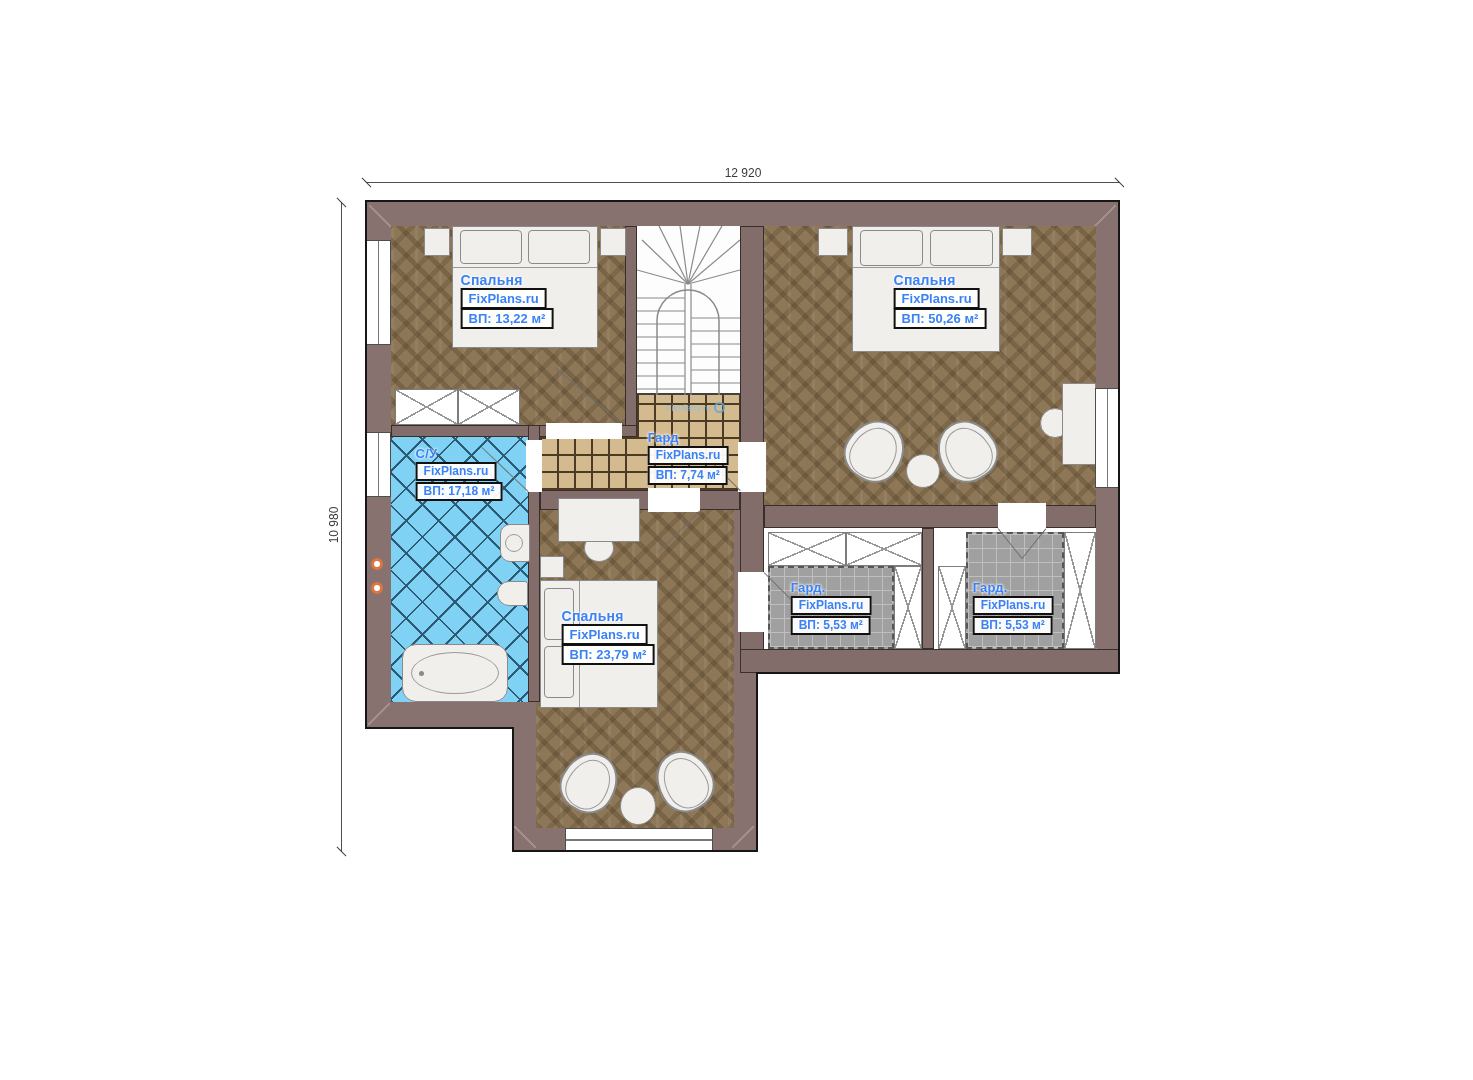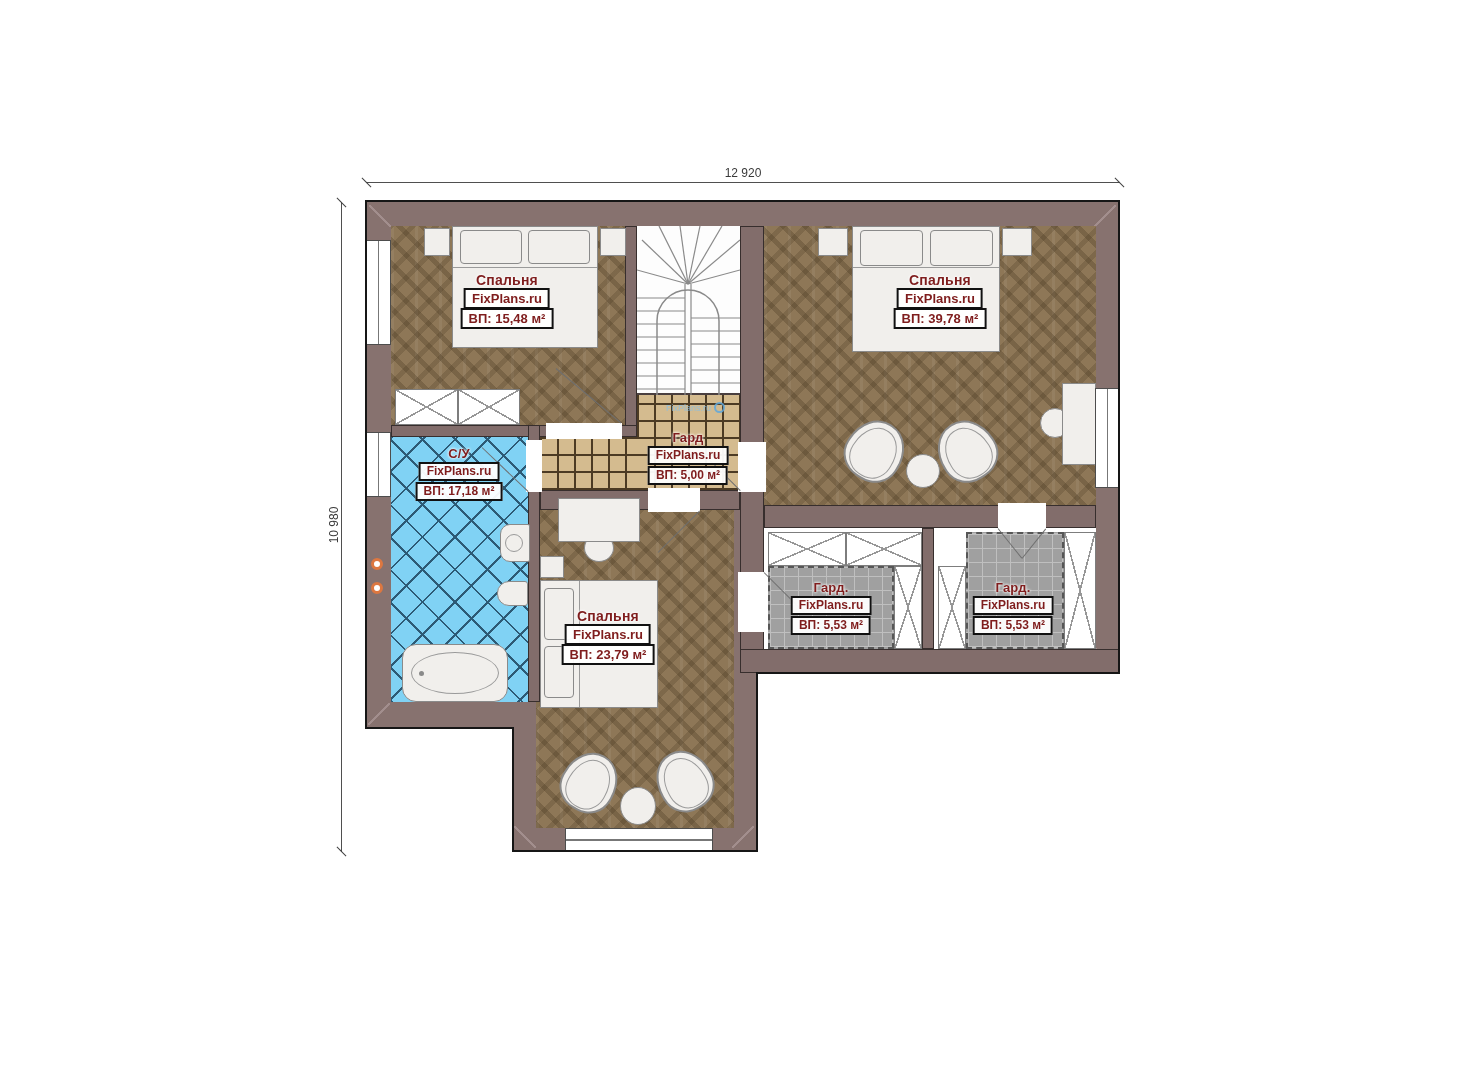--- a/index.html
+++ b/index.html
@@ -43,21 +43,21 @@
   .bed-h:after{content:"";position:absolute;top:0;bottom:0;left:38px;border-left:1.2px solid #9a9a9a;}
   .pillow{border-radius:4px;}
   .circle{border-radius:50%;}
   .chair{border-radius:48% 48% 46% 46% / 55% 55% 40% 40%;border-width:2px;}
   .chair:after{content:"";position:absolute;inset:5px 5px 1px 5px;border:1.4px solid #9a9a9a;border-radius:inherit;}
   .xcell{background:#fff;border:1.5px solid #7d7d7d;z-index:5;background-image:
      linear-gradient(to top right, transparent calc(50% - .8px), #979797 calc(50% - .8px), #979797 calc(50% + .8px), transparent calc(50% + .8px)),
      linear-gradient(to bottom right, transparent calc(50% - .8px), #979797 calc(50% - .8px), #979797 calc(50% + .8px), transparent calc(50% + .8px));}
   .ring{background:#fff;border:3.5px solid #dd7740;border-radius:50%;z-index:6;}
   
-  .room-label{position:absolute;transform:translateX(-50%);text-align:center;z-index:8;color:#7f1d1d;}
+  .room-label{position:absolute;transform:translateX(-50%);z-index:8;color:#3b82f6;}
   .rl-title{font-weight:bold;font-size:14px;letter-spacing:.2px;text-shadow:0 0 3px #fff,0 0 3px #fff;}
   .rl-box{display:inline-block;border:2px solid #111;background:rgba(255,255,255,.95);
           padding:0 6px;font-weight:bold;font-size:13px;line-height:17px;white-space:nowrap;}
   .rl-box.second{margin-top:-2px;}
   .small .rl-title{font-size:13px;}
   .small .rl-box{font-size:12px;line-height:15px;}
   
   .dimline{background:#4f4f4f;z-index:9;}
   .dimlabel{position:absolute;font-size:12px;color:#3a3a3a;background:#fff;padding:0 4px;z-index:10;white-space:nowrap;}
   .tick{width:13px;height:0;border-top:1.6px solid #3f3f3f;transform:rotate(45deg);transform-origin:center;z-index:10;}
@@ -203,36 +203,36 @@
 
   <div class="abs xcell" style="left:768px;top:532px;width:78px;height:34px;"></div>
   <div class="abs xcell" style="left:846px;top:532px;width:76px;height:34px;"></div>
   <div class="abs xcell" style="left:894px;top:566px;width:28px;height:83px;"></div>
   <div class="abs xcell" style="left:938px;top:566px;width:28px;height:83px;"></div>
   <div class="abs xcell" style="left:1064px;top:532px;width:32px;height:117px;"></div>
 
   <div class="room-label" style="left:507px;top:272px;">
     <div class="rl-title">Спальня</div>
     <span class="rl-box">FixPlans.ru</span><br>
-    <span class="rl-box second">ВП: 15,48 м²</span>
+    <span class="rl-box second">ВП: 13,22 м²</span>
   </div>
   <div class="room-label" style="left:940px;top:272px;">
     <div class="rl-title">Спальня</div>
     <span class="rl-box">FixPlans.ru</span><br>
-    <span class="rl-box second">ВП: 39,78 м²</span>
+    <span class="rl-box second">ВП: 50,26 м²</span>
   </div>
   <div class="room-label" style="left:608px;top:608px;">
     <div class="rl-title">Спальня</div>
     <span class="rl-box">FixPlans.ru</span><br>
     <span class="rl-box second">ВП: 23,79 м²</span>
   </div>
   <div class="room-label small" style="left:688px;top:430px;">
     <div class="rl-title">Гард</div>
     <span class="rl-box">FixPlans.ru</span><br>
-    <span class="rl-box second">ВП: 5,00 м²</span>
+    <span class="rl-box second">ВП: 7,74 м²</span>
   </div>
   <div class="room-label small" style="left:459px;top:446px;">
     <div class="rl-title">С/У</div>
     <span class="rl-box">FixPlans.ru</span><br>
     <span class="rl-box second">ВП: 17,18 м²</span>
   </div>
   <div class="room-label small" style="left:831px;top:580px;">
     <div class="rl-title">Гард.</div>
     <span class="rl-box">FixPlans.ru</span><br>
     <span class="rl-box second">ВП: 5,53 м²</span>

